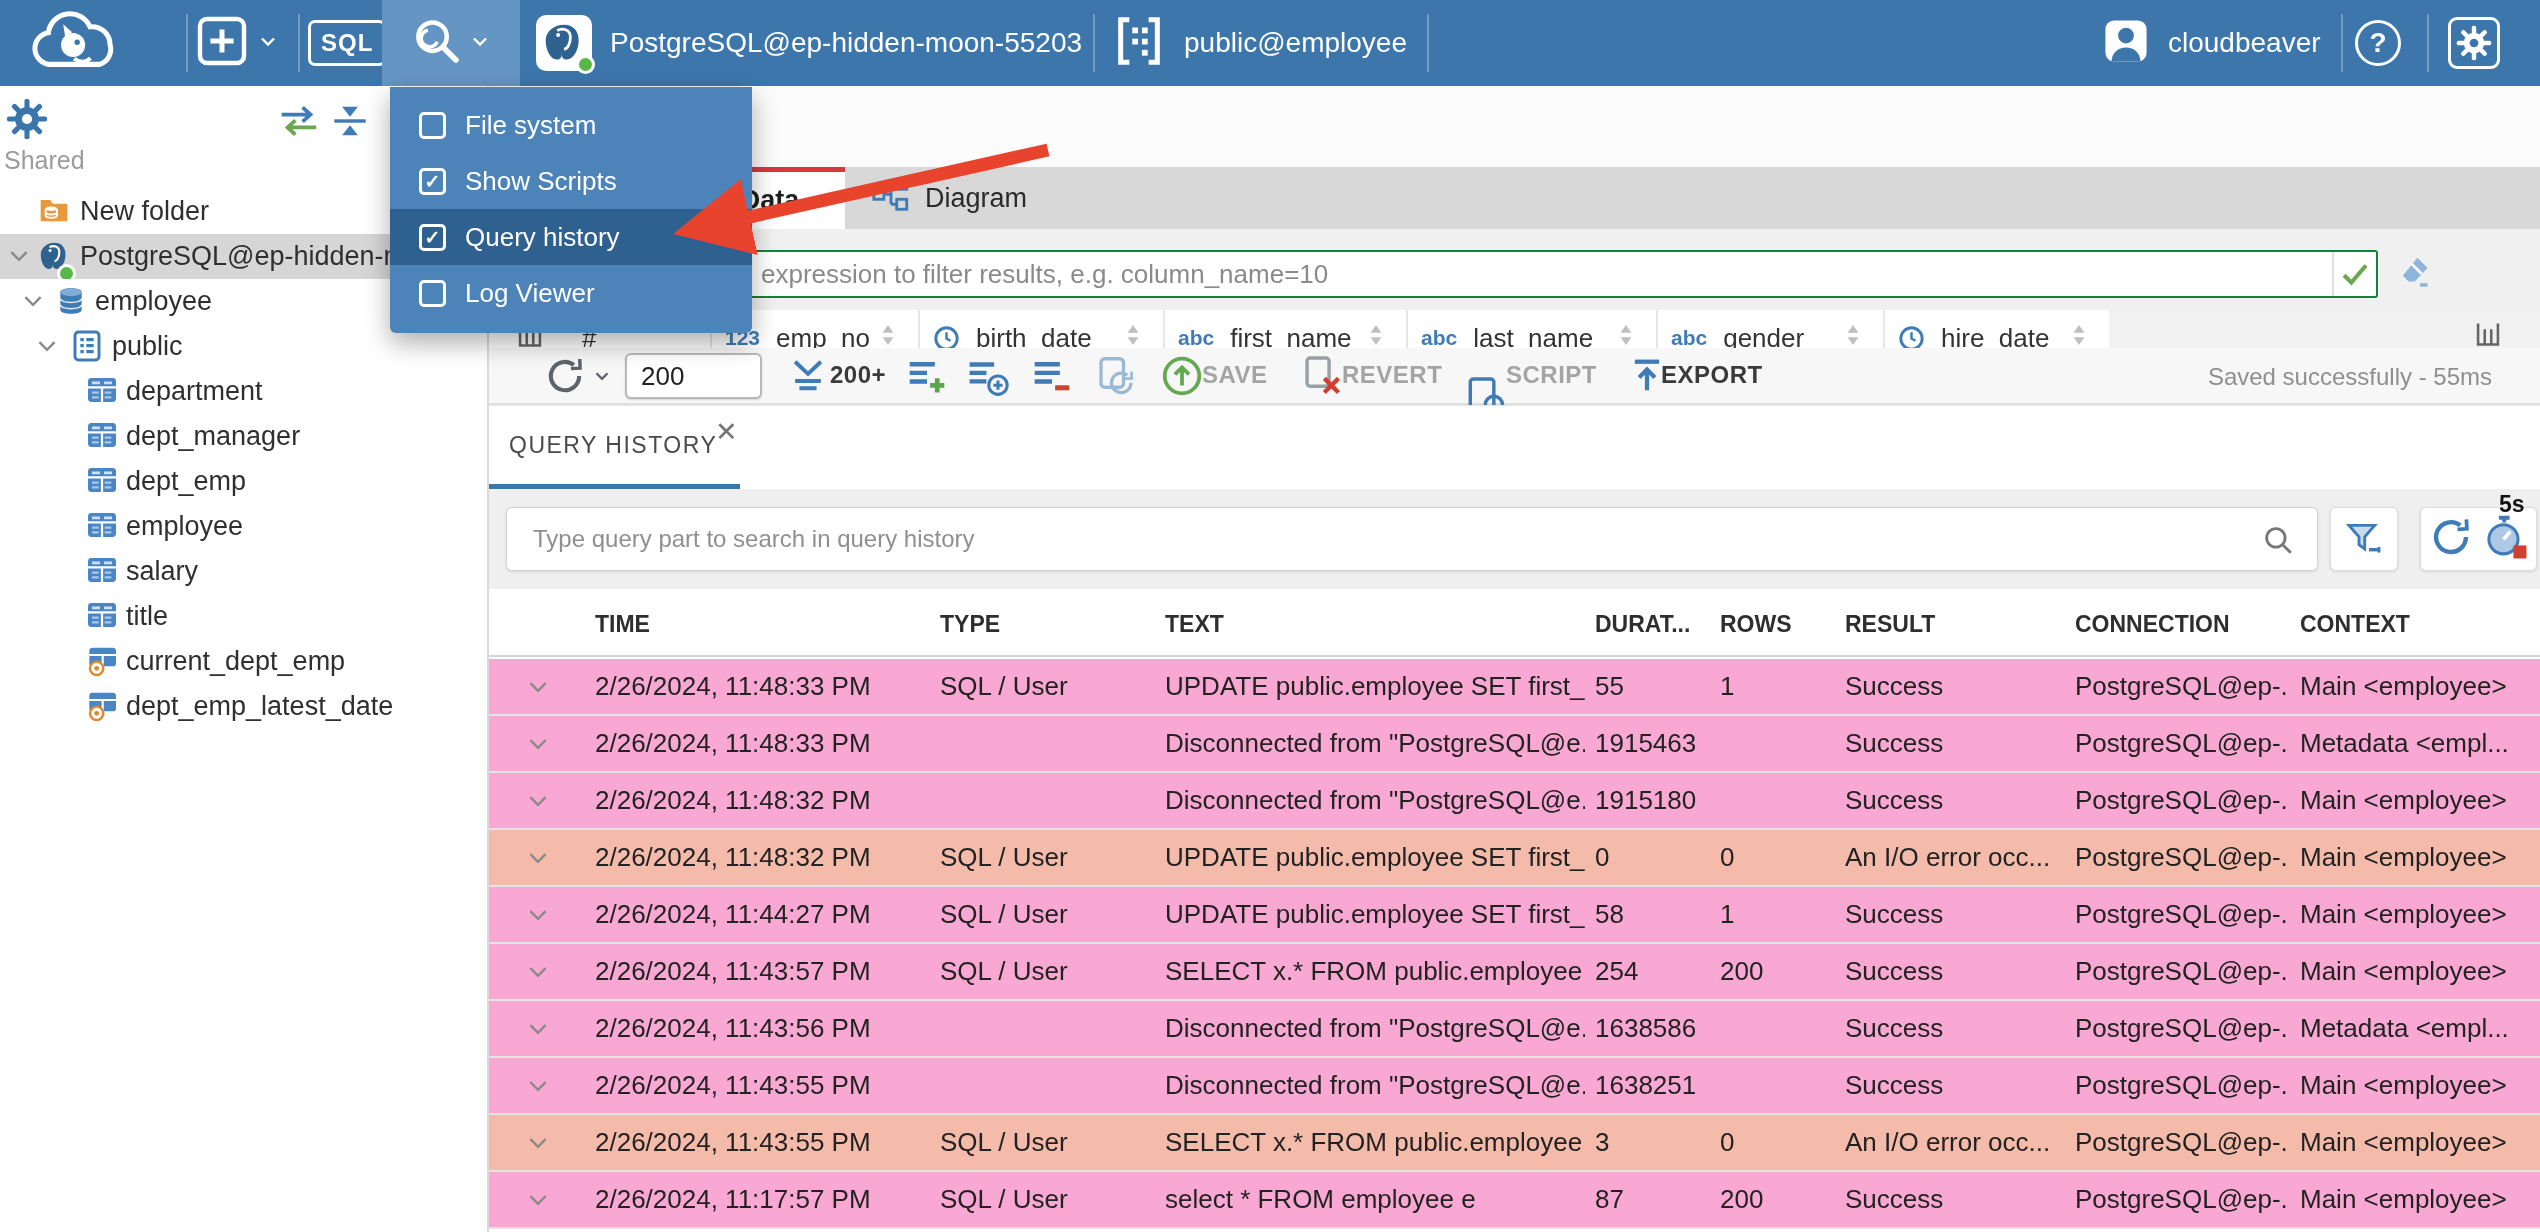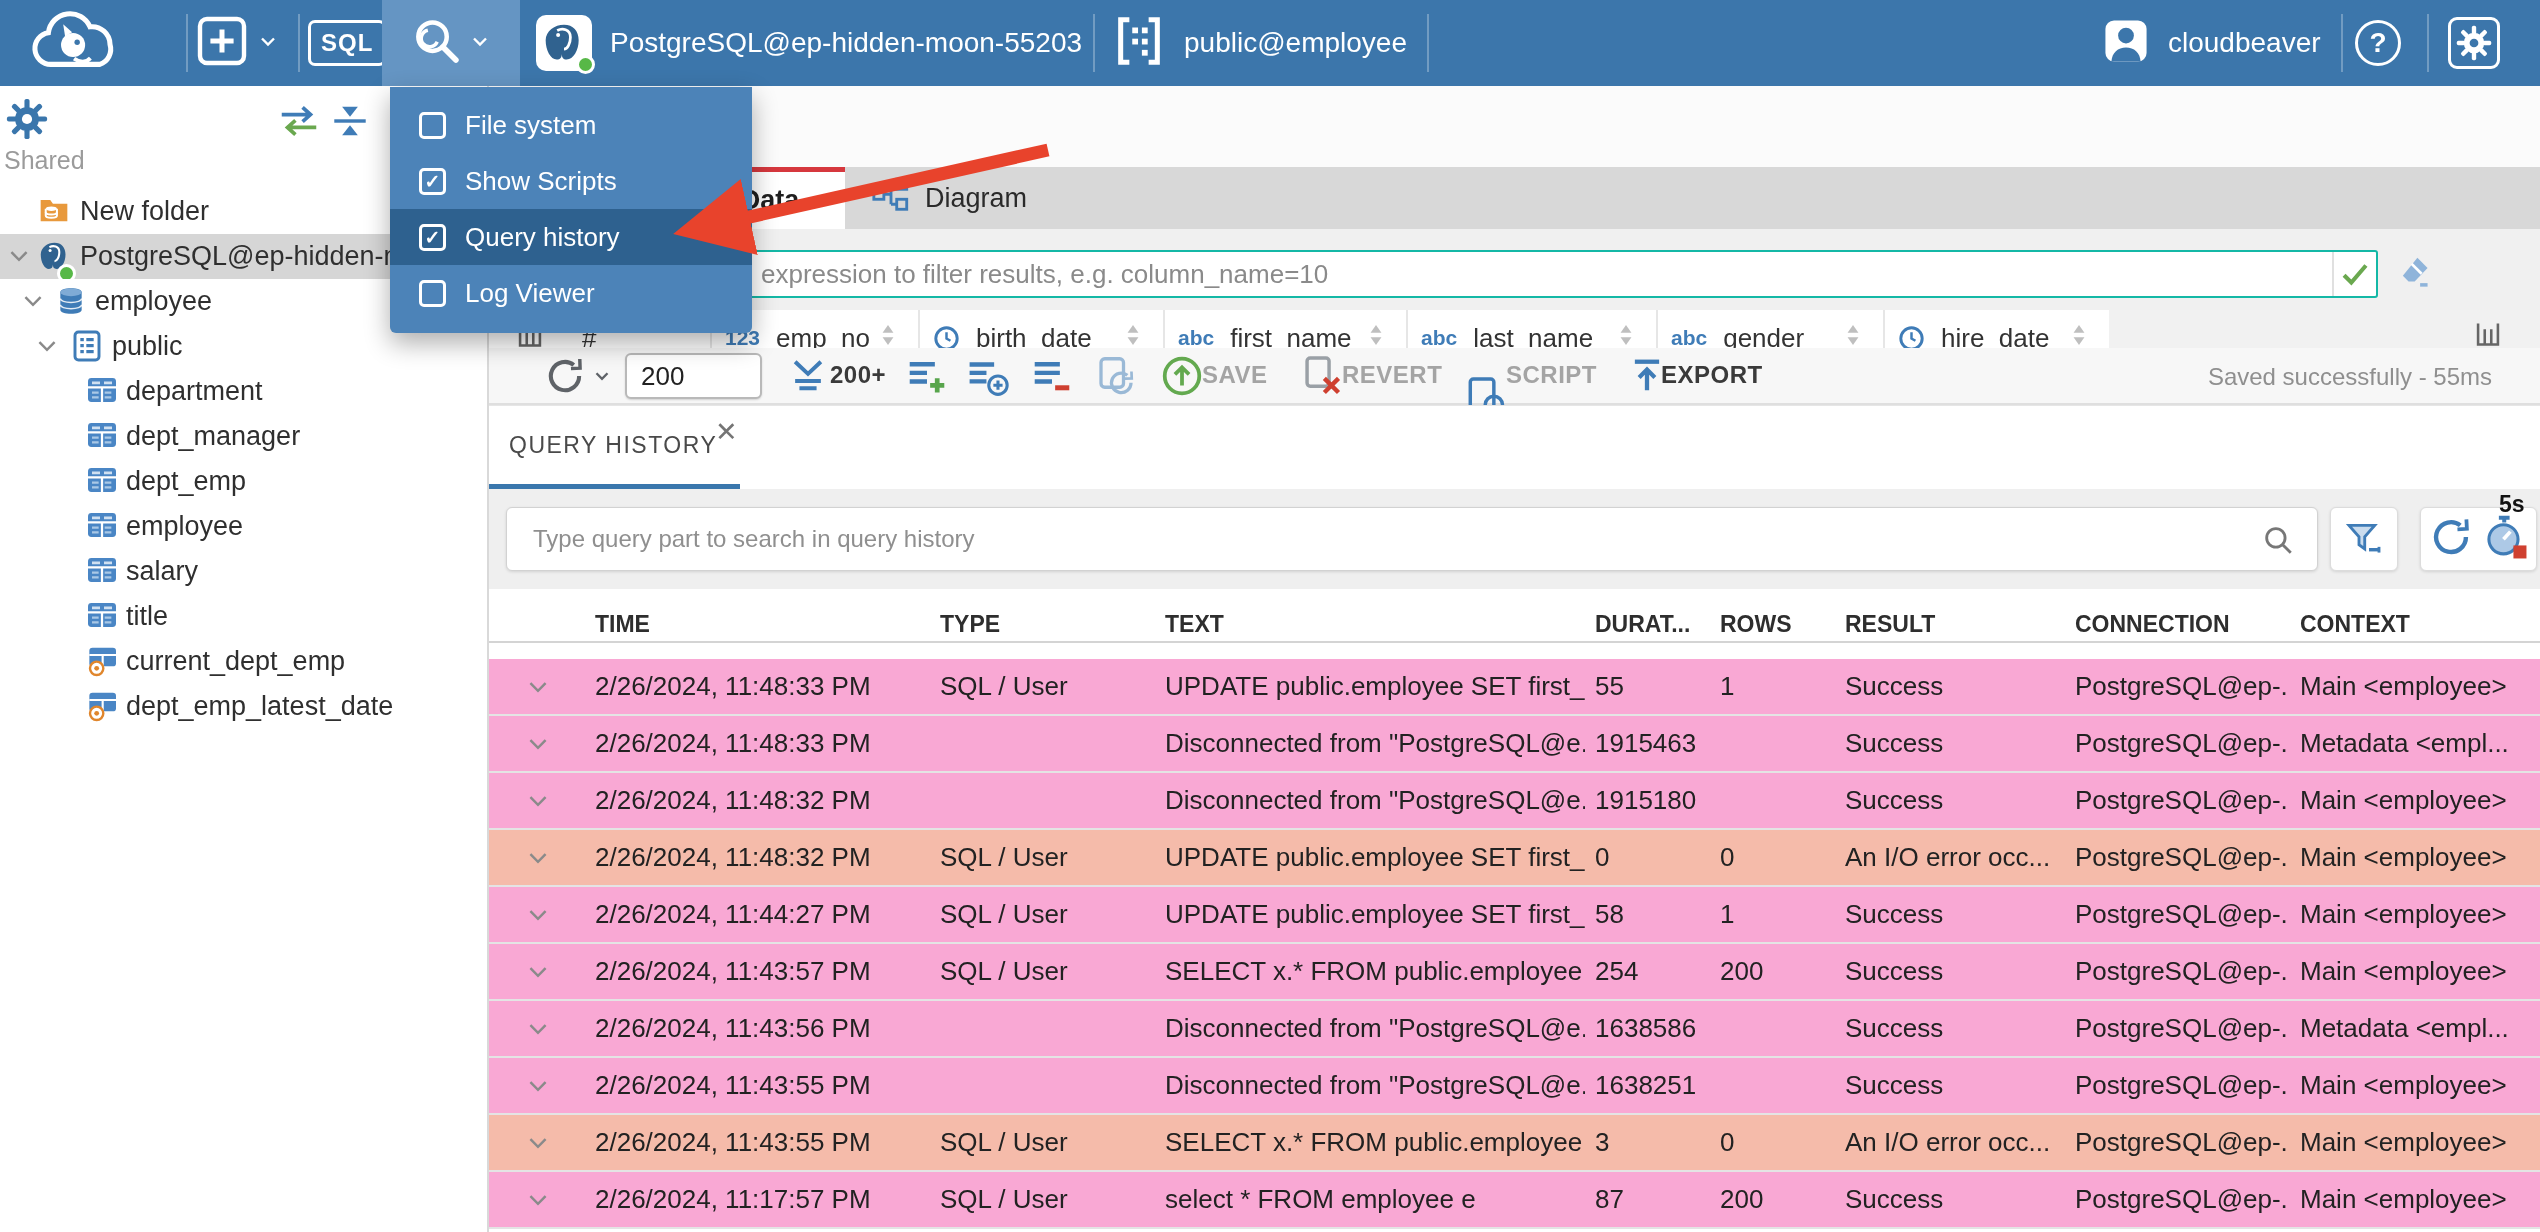--- a/index.html
+++ b/index.html
@@ -28,21 +28,21 @@
   .t-chev{position:absolute;top:9px;}
   .t-icon{position:absolute;top:6px;}
   .t-label{position:absolute;top:0;line-height:45px;}
 
   
   .page-top{position:absolute;left:489px;top:86px;right:0;height:81px;background:#fbfbfb;}
   .tabbar{position:absolute;left:489px;top:167px;right:0;height:62px;background:#d8d8d8;}
   .tab-data{position:absolute;left:206px;top:0;width:150px;height:62px;background:#fff;border-top:5px solid #d6383e;box-sizing:border-box;display:flex;align-items:center;justify-content:center;font-weight:bold;font-size:27px;color:#1f1f1f;}
   .tab-diagram{position:absolute;left:356px;top:0;height:62px;display:flex;align-items:center;gap:14px;padding:0 26px;font-size:27px;color:#2a2a2a;}
   .filterbar{position:absolute;left:489px;top:229px;right:0;height:81px;background:#f0f0f0;}
-  .filter-wrap{position:absolute;left:31px;top:21px;width:1858px;height:48px;background:#fff;border:2px solid #14b8a6;border-radius:3px;box-sizing:border-box;}
+  .filter-wrap{position:absolute;left:31px;top:21px;width:1858px;height:48px;background:#fff;border:2px solid #15803d;border-radius:3px;box-sizing:border-box;}
   .filter-wrap input{position:absolute;left:0;top:0;width:1770px;height:44px;border:none;outline:none;font-size:26px;padding:0 0 0 239px;color:#444;background:transparent;font-family:"Liberation Sans",sans-serif;}
   .filter-wrap input::placeholder{color:#8a8a8a;}
   .filter-apply{position:absolute;right:0;top:0;width:42px;height:44px;border-left:2px solid #e0e0e0;display:flex;align-items:center;justify-content:center;}
   .filter-erase{position:absolute;left:1906px;top:24px;}
 
   .gridheader{position:absolute;left:489px;top:310px;right:0;height:38px;overflow:hidden;background:#fff;}
   .gh-cell{position:absolute;top:0;height:56px;display:flex;align-items:center;box-sizing:border-box;border-left:2px solid #e6e6e6;padding-left:13px;font-size:26px;color:#333;gap:0;}
   .gh-cell.first{border-left:none;}
   .gh-type{color:#3f7cb7;font-weight:bold;font-size:21px;margin-right:16px;}
   .gh-sort{margin-left:auto;margin-right:20px;}
@@ -64,21 +64,21 @@
   .close-x::before{content:"✕";}
   .h-underline{position:absolute;left:0;top:78px;width:251px;height:5px;background:#3a77ad;}
   .h-search{position:absolute;left:0;top:83px;right:0;height:100px;background:#efefef;}
   .hs-wrap{position:absolute;left:17px;top:18px;width:1812px;height:64px;background:#fff;border:1px solid #d2d2d2;border-radius:6px;box-shadow:0 1px 3px rgba(0,0,0,.12);box-sizing:border-box;}
   .hs-wrap input{position:absolute;left:0;top:0;width:1740px;height:62px;border:none;outline:none;background:transparent;font-size:24px;padding:0 0 0 26px;color:#444;font-family:"Liberation Sans",sans-serif;}
   .hs-wrap input::placeholder{color:#8f8f8f;}
   .hs-mag{position:absolute;right:22px;top:15px;}
   .hs-filterbtn{position:absolute;left:1841px;top:18px;width:68px;height:64px;background:#fff;border:1px solid #dcdcdc;border-radius:6px;box-shadow:0 1px 3px rgba(0,0,0,.12);display:flex;align-items:center;justify-content:center;box-sizing:border-box;}
   .hs-refreshgrp{position:absolute;left:1931px;top:18px;width:117px;height:64px;background:#fff;border:1px solid #dcdcdc;border-radius:6px;box-shadow:0 1px 3px rgba(0,0,0,.12);display:flex;align-items:center;justify-content:space-between;padding:0 8px;box-sizing:border-box;}
   .hs-5s{position:absolute;left:2010px;top:2px;font-size:23px;font-weight:bold;color:#111;}
-  .h-thead{position:absolute;left:0;top:183px;right:0;height:54px;background:#fff;border-bottom:2px solid #d4d4d4;box-sizing:border-box;}
+  .h-thead{position:absolute;left:0;top:183px;right:0;height:68px;background:#fff;border-bottom:2px solid #d4d4d4;box-sizing:border-box;}
   .h-th{position:absolute;top:22px;font-weight:bold;font-size:23px;color:#2e2e2e;white-space:nowrap;}
   #hist-rows{position:absolute;left:0;top:253px;right:0;bottom:0;}
   .h-row{position:relative;height:55px;border-bottom:2px solid #e4e4e4;background:#f9a8d4;font-size:26px;color:#222;}
   .h-row.err{background:#f5bbaa;}
   .h-cell{position:absolute;top:0;line-height:55px;white-space:nowrap;overflow:hidden;}
   .h-exp{position:absolute;left:36px;top:15px;}
 
   
   .dropdown{position:absolute;left:390px;top:87px;width:362px;height:246px;background:#4c83b8;border-radius:0 0 6px 6px;box-shadow:0 10px 26px rgba(0,0,0,.32);padding-top:10px;box-sizing:border-box;z-index:50;}
   .menu-item{height:56px;display:flex;align-items:center;padding-left:29px;gap:19px;color:#fff;font-size:26px;}

